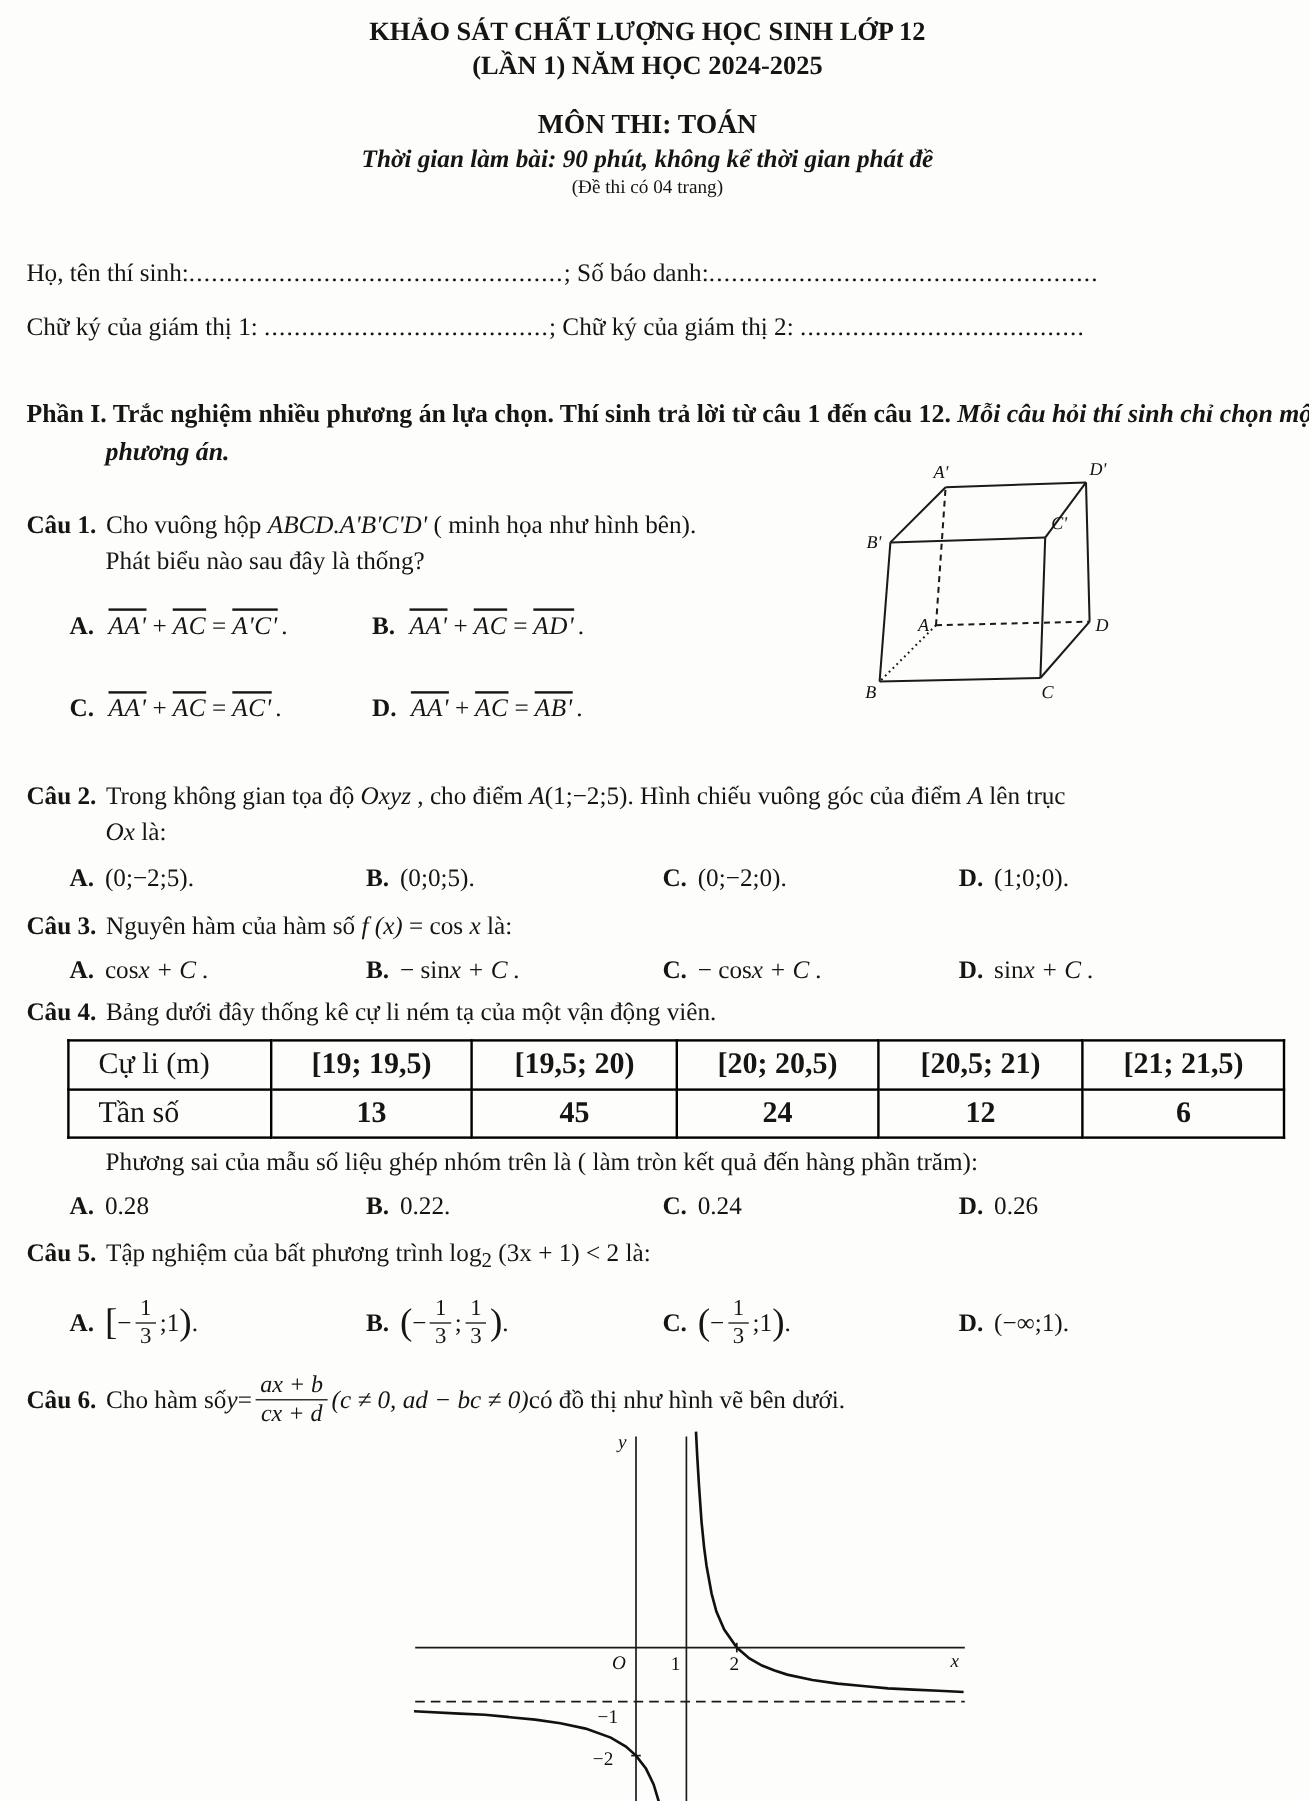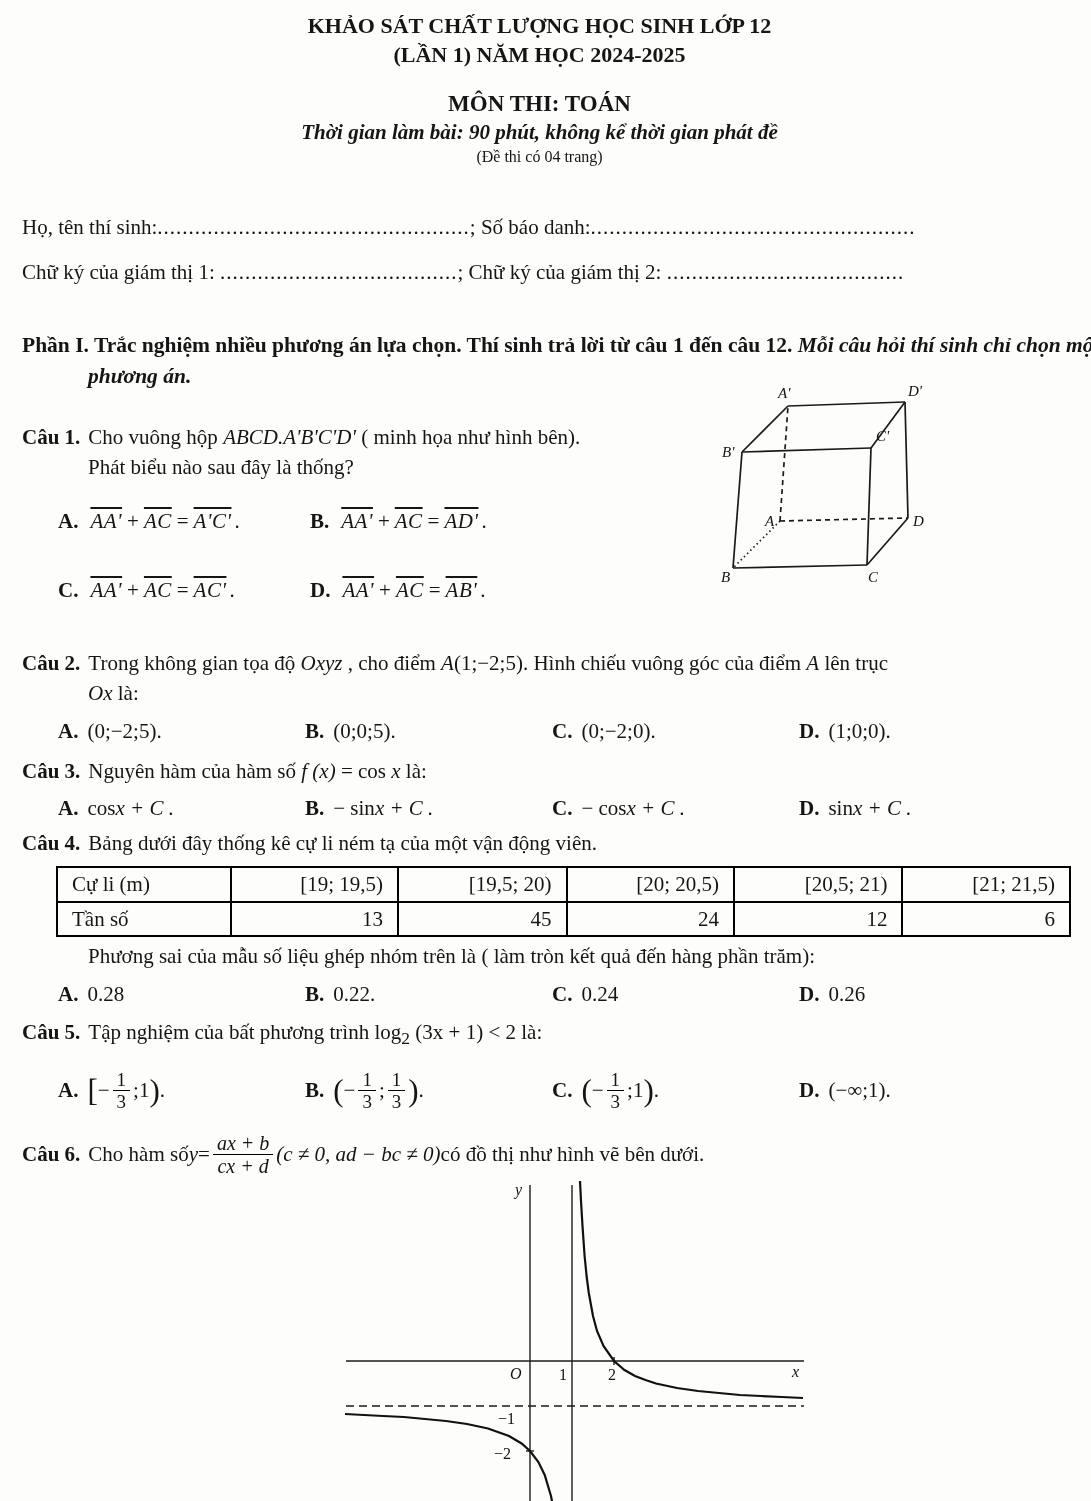--- a/index.html
+++ b/index.html
@@ -40,23 +40,23 @@
   .frac{display:inline-flex;flex-direction:column;align-items:center;
     vertical-align:middle;line-height:1.12;margin:0 3px;font-size:19px;}
   .frac .fnum{border-bottom:1.6px solid #000;padding:0 4px;}
   .frac.itf{font-style:italic;font-size:20px;}
   .bd{font-size:31px;line-height:0;vertical-align:-4px;font-weight:400;}
   
   .q1wrap{position:relative;min-height:168px;}
   .cube{position:absolute;left:688px;top:-38px;width:225px;height:205px;}
   
   table.stats{border-collapse:collapse;margin:8px 0 4px 34px;}
-  table.stats td{border:2px solid #000;padding:1px 14px;height:28px;font-size:21px;}
+  table.stats td{border:2px solid #000;padding:1px 24px;height:28px;font-size:25px;}
   table.stats td.c0{width:168px;}
-  table.stats td.cv{width:158px;text-align:right;}
+  table.stats td.cv{width:158px;text-align:center;font-weight:bold;}
   
   .opts.tall{min-height:58px;margin-top:10px;}
   
   .q6line{margin-top:12px;display:flex;align-items:center;}
   .graph{display:block;margin:2px 0 0 318px;width:470px;height:430px;}
   svg text{font-family:"Liberation Serif","DejaVu Serif",serif;}
 </style>
 </head>
 <body>
 

